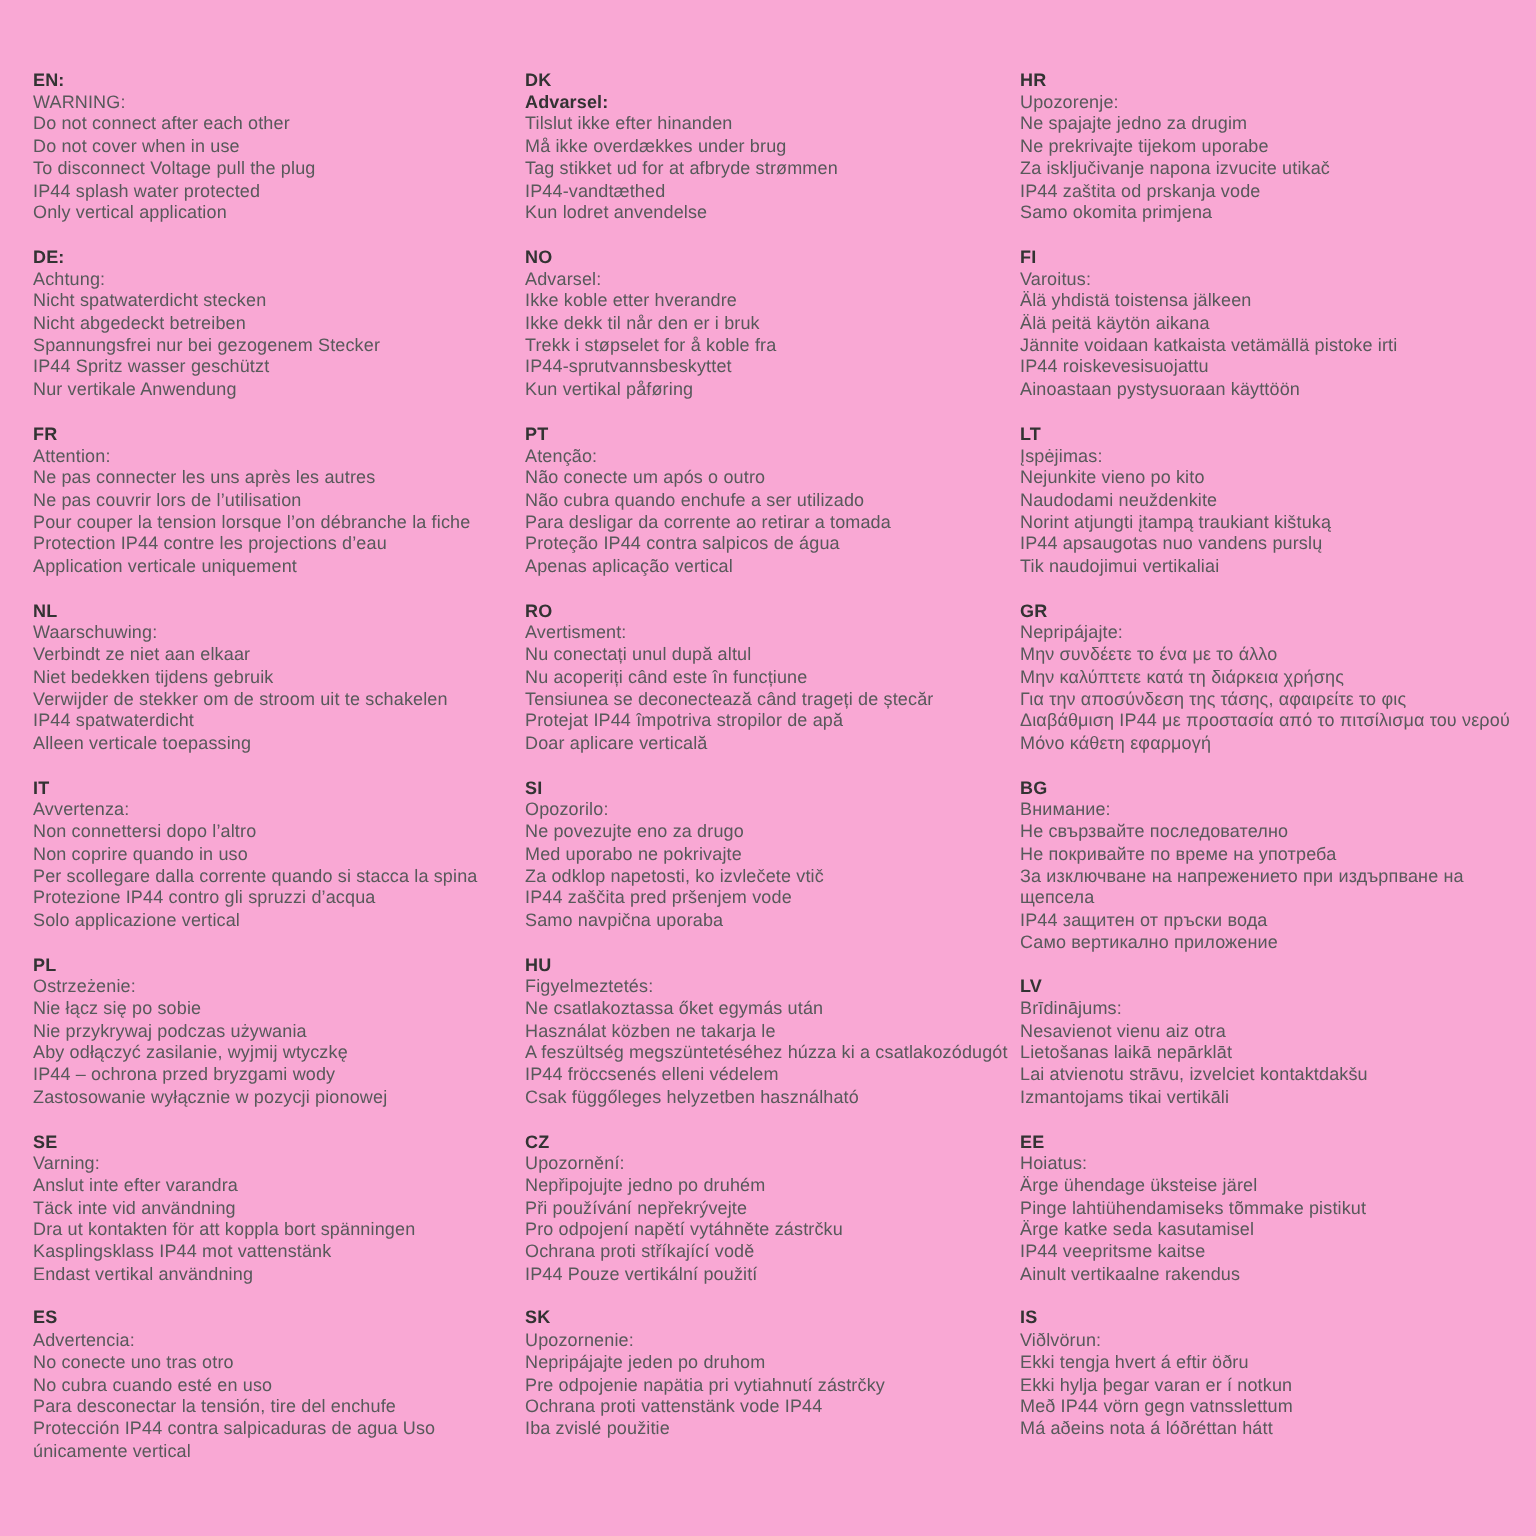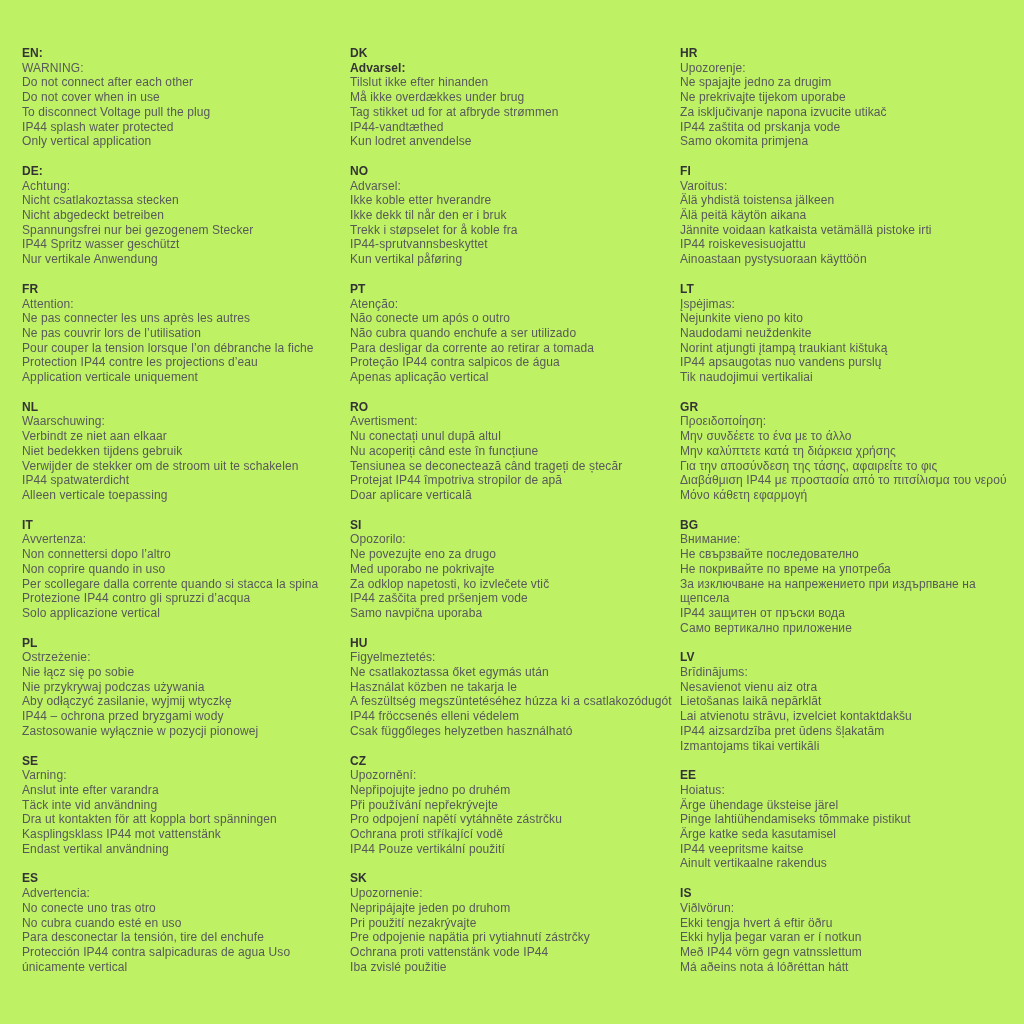--- a/index.html
+++ b/index.html
@@ -4,21 +4,21 @@
 <style>
   html, body {
     margin: 0;
     padding: 0;
     background: #ffffff;
   }
   .page {
     position: relative;
     width: 1024px;
     height: 1024px;
-    background: #bef264;
+    background: #f9a8d4;
     overflow: hidden;
     font-family: "Liberation Sans", "DejaVu Sans", sans-serif;
     font-size: 12px;
     line-height: 14.7px;
     color: #58595b;
     letter-spacing: 0.1px;
   }
   .columns {
     display: flex;
     padding: 46px 0 0 22px;
@@ -57,21 +57,21 @@
           <div class="line">WARNING:</div>
           <div class="line">Do not connect after each other</div>
           <div class="line">Do not cover when in use</div>
           <div class="line">To disconnect Voltage pull the plug</div>
           <div class="line">IP44 splash water protected</div>
           <div class="line">Only vertical application</div>
         </div>
         <div class="section">
           <div class="code">DE:</div>
           <div class="line">Achtung:</div>
-          <div class="line">Nicht csatlakoztassa stecken</div>
+          <div class="line">Nicht spatwaterdicht stecken</div>
           <div class="line">Nicht abgedeckt betreiben</div>
           <div class="line">Spannungsfrei nur bei gezogenem Stecker</div>
           <div class="line">IP44 Spritz wasser geschützt</div>
           <div class="line">Nur vertikale Anwendung</div>
         </div>
         <div class="section">
           <div class="code">FR</div>
           <div class="line">Attention:</div>
           <div class="line">Ne pas connecter les uns après les autres</div>
           <div class="line">Ne pas couvrir lors de l’utilisation</div>
@@ -185,21 +185,20 @@
           <div class="line">Nepřipojujte jedno po druhém</div>
           <div class="line">Při používání nepřekrývejte</div>
           <div class="line">Pro odpojení napětí vytáhněte zástrčku</div>
           <div class="line">Ochrana proti stříkající vodě</div>
           <div class="line">IP44 Pouze vertikální použití</div>
         </div>
         <div class="section">
           <div class="code">SK</div>
           <div class="line">Upozornenie:</div>
           <div class="line">Nepripájajte jeden po druhom</div>
-          <div class="line">Pri použití nezakrývajte</div>
           <div class="line">Pre odpojenie napätia pri vytiahnutí zástrčky</div>
           <div class="line">Ochrana proti vattenstänk vode IP44</div>
           <div class="line">Iba zvislé použitie</div>
         </div>
       </div>
     <div class="col col-3">
         <div class="section">
           <div class="code">HR</div>
           <div class="line">Upozorenje:</div>
           <div class="line">Ne spajajte jedno za drugim</div>
@@ -221,21 +220,21 @@
           <div class="code">LT</div>
           <div class="line">Įspėjimas:</div>
           <div class="line">Nejunkite vieno po kito</div>
           <div class="line">Naudodami neuždenkite</div>
           <div class="line">Norint atjungti įtampą traukiant kištuką</div>
           <div class="line">IP44 apsaugotas nuo vandens purslų</div>
           <div class="line">Tik naudojimui vertikaliai</div>
         </div>
         <div class="section">
           <div class="code">GR</div>
-          <div class="line">Προειδοποίηση:</div>
+          <div class="line">Nepripájajte:</div>
           <div class="line">Μην συνδέετε το ένα με το άλλο</div>
           <div class="line">Μην καλύπτετε κατά τη διάρκεια χρήσης</div>
           <div class="line">Για την αποσύνδεση της τάσης, αφαιρείτε το φις</div>
           <div class="line">Διαβάθμιση IP44 με προστασία από το πιτσίλισμα του νερού</div>
           <div class="line">Μόνο κάθετη εφαρμογή</div>
         </div>
         <div class="section">
           <div class="code">BG</div>
           <div class="line">Внимание:</div>
           <div class="line">Не свързвайте последователно</div>
@@ -243,21 +242,20 @@
           <div class="line">За изключване на напрежението при издърпване на щепсела</div>
           <div class="line">IP44 защитен от пръски вода</div>
           <div class="line">Само вертикално приложение</div>
         </div>
         <div class="section">
           <div class="code">LV</div>
           <div class="line">Brīdinājums:</div>
           <div class="line">Nesavienot vienu aiz otra</div>
           <div class="line">Lietošanas laikā nepārklāt</div>
           <div class="line">Lai atvienotu strāvu, izvelciet kontaktdakšu</div>
-          <div class="line">IP44 aizsardzība pret ūdens šļakatām</div>
           <div class="line">Izmantojams tikai vertikāli</div>
         </div>
         <div class="section">
           <div class="code">EE</div>
           <div class="line">Hoiatus:</div>
           <div class="line">Ärge ühendage üksteise järel</div>
           <div class="line">Pinge lahtiühendamiseks tõmmake pistikut</div>
           <div class="line">Ärge katke seda kasutamisel</div>
           <div class="line">IP44 veepritsme kaitse</div>
           <div class="line">Ainult vertikaalne rakendus</div>

